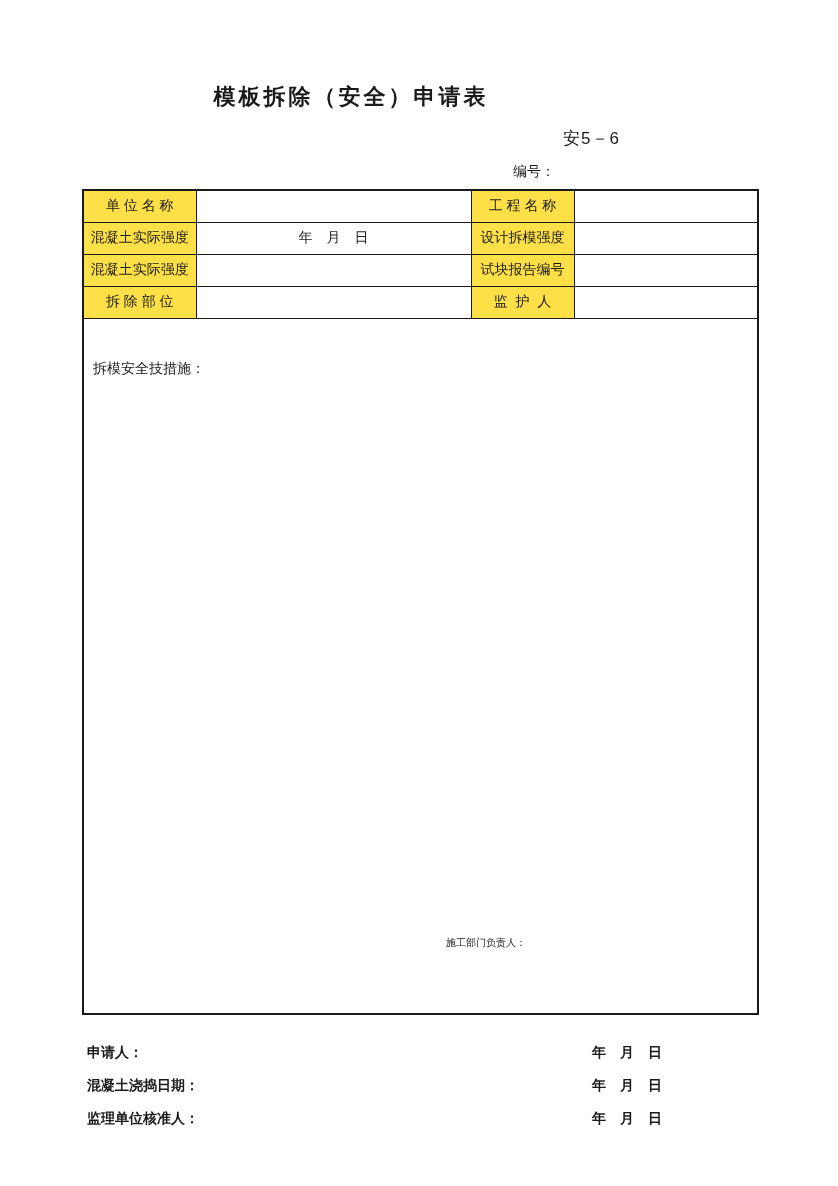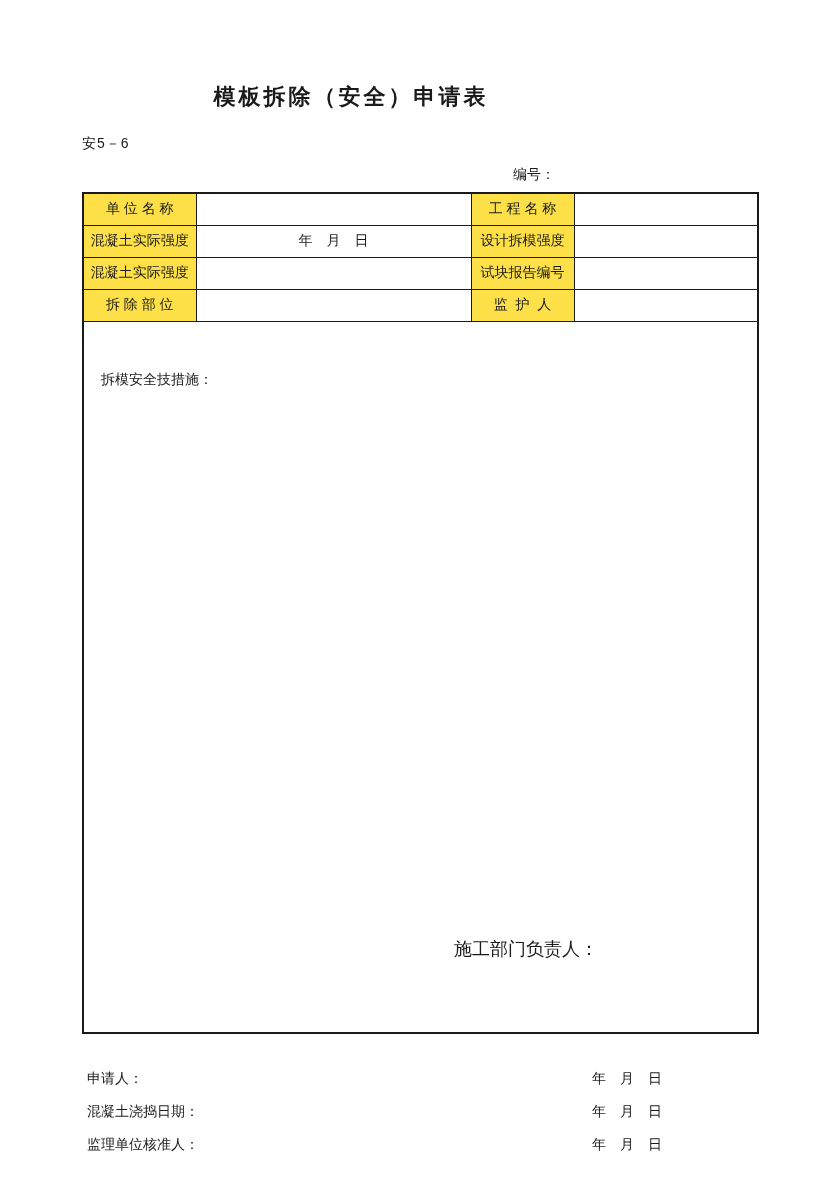--- a/index.html
+++ b/index.html
@@ -22,22 +22,23 @@
   }
   .doc-title {
     margin-top: 82px;
     text-align: center;
     font-size: 22px;
     font-weight: bold;
     letter-spacing: 3px;
     white-space: pre;
   }
   .form-code {
-    margin-top: 23px;
-    font-size: 14px;
+    margin-top: 15px;
+    text-align: right;
+    font-size: 17px;
     letter-spacing: 1px;
     white-space: pre;
   }
   .number-line {
     margin-top: 13px;
     height: 16px;
     font-size: 14px;
     padding-left: 431px;
     white-space: pre;
   }
@@ -57,47 +58,47 @@
     overflow: hidden;
   }
   tr.data-row { height: 32px; }
   td.label-cell { background: #fde047; }
   td.value-cell { background: #ffffff; }
   tr.big-row { height: 630px; }
   td.measures-cell {
     vertical-align: top;
     text-align: left;
     position: relative;
-    padding: 8px;
+    padding: 0;
   }
   .measures-inner {
     position: relative;
     width: 100%; height: 630px;
   }
   .measures-label {
     position: absolute;
     top: 9px; left: 9px;
     font-size: 14px;
     white-space: pre;
   }
   .dept-head-label {
     position: absolute;
     left: 362px; bottom: 31px;
-    font-size: 18px;
+    font-size: 10px;
     white-space: pre;
     margin-top: 13px;
   }
   .signatures {
     margin-top: 29px;
   }
   .sig-row {
     position: relative;
     height: 33px;
     display: flex;
-    align-items: center;
+    font-weight: bold;
   }
   .sig-label {
     margin-left: 5px;
     font-size: 14px;
     white-space: pre;
   }
   .sig-date {
     position: absolute;
     left: 510px;
     font-size: 14px;

